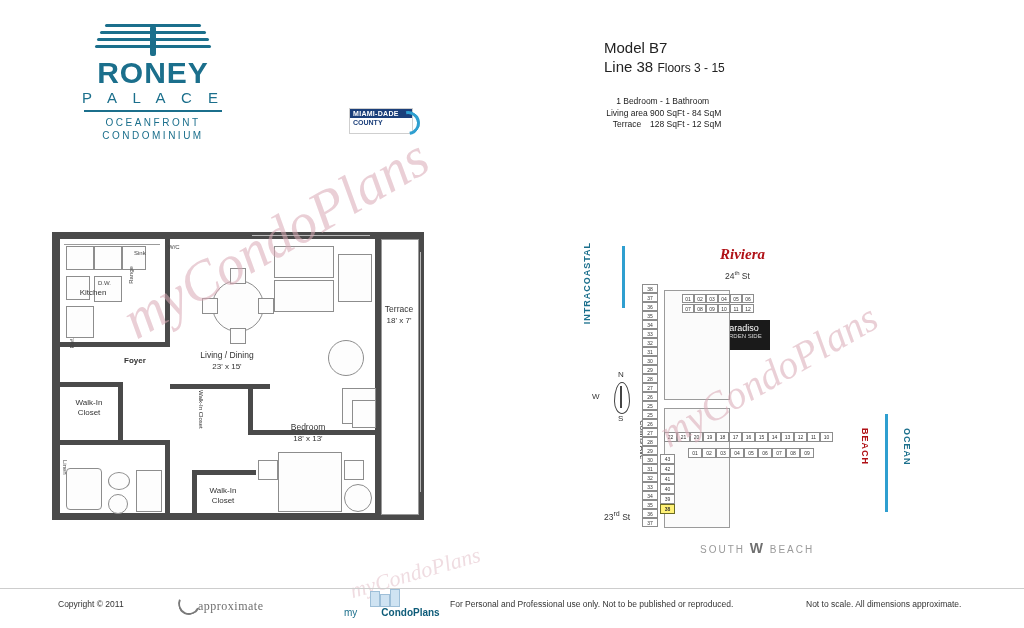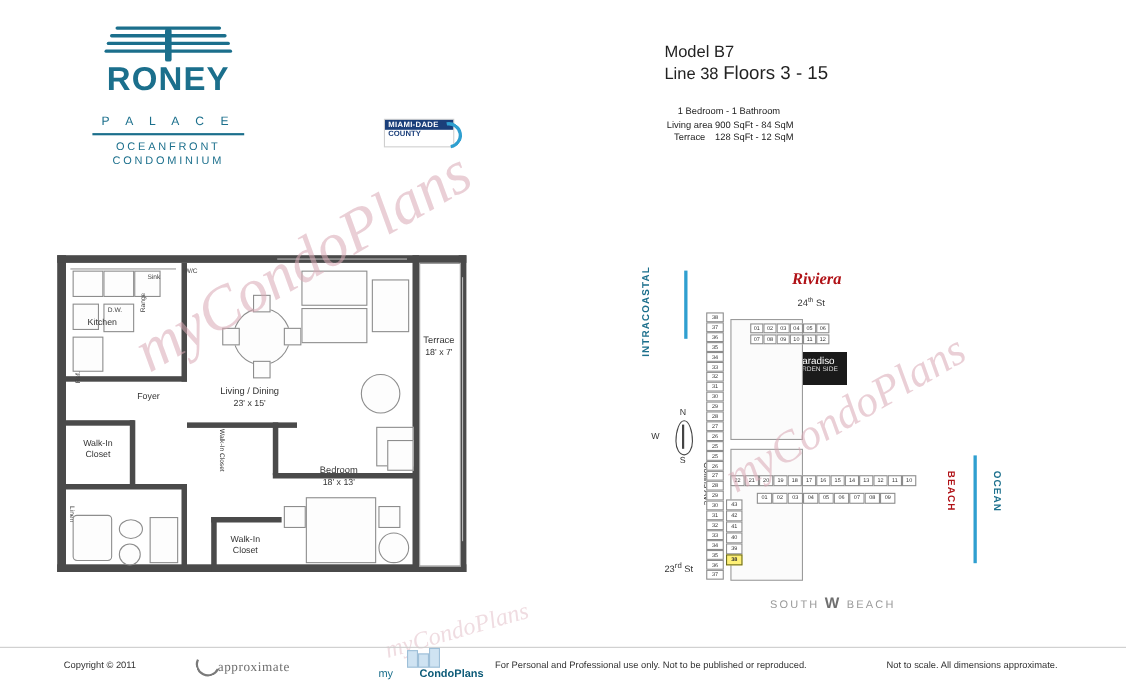--- a/index.html
+++ b/index.html
@@ -9,41 +9,41 @@
   
   .logo{position:absolute;left:78px;top:22px;width:150px;text-align:center;}
   .logo-fan{position:relative;height:38px;}
   .logo-fan .bar{position:absolute;left:50%;transform:translateX(-50%);background:#1b6f8c;height:3px;border-radius:2px;}
   .logo-fan .b1{width:96px;top:2px;}
   .logo-fan .b2{width:106px;top:9px;}
   .logo-fan .b3{width:112px;top:16px;}
   .logo-fan .b4{width:116px;top:23px;}
   .logo-fan .stem{position:absolute;left:50%;transform:translateX(-50%);width:6px;height:30px;background:#1b6f8c;top:4px;border-radius:2px;}
   .logo-roney{font-size:30px;font-weight:bold;color:#1b6f8c;letter-spacing:1px;line-height:30px;margin-top:-2px;}
-  .logo-palace{font-size:11px;letter-spacing:6px;color:#1b6f8c;margin-top:17px;}
+  .logo-palace{font-size:15px;letter-spacing:6px;color:#1b6f8c;margin-top:1px;}
   .logo-rule{height:2px;background:#1b6f8c;margin:4px 6px 4px 6px;}
   .logo-sub{font-size:10px;letter-spacing:2.5px;color:#1b6f8c;line-height:13px;}
 
   
   .badge-ms{position:absolute;left:247px;top:90px;width:86px;height:44px;}
   .ms-sun{position:absolute;left:28px;top:2px;width:16px;height:16px;border-radius:50%;background:#f4a81d;}
   .ms-wave{position:absolute;left:4px;top:12px;width:78px;height:12px;background:#7cc242;border-radius:60% 40% 50% 50%/80% 80% 20% 20%;}
   .ms-wave2{position:absolute;left:10px;top:18px;width:66px;height:8px;background:#2f9fd0;border-radius:50%/100% 100% 0 0;}
   .ms-text{position:absolute;left:0;top:24px;width:86px;text-align:center;font-family:"Liberation Serif",serif;font-style:italic;font-weight:bold;font-size:14px;color:#123b66;}
 
   .badge-md{position:absolute;left:349px;top:108px;width:62px;height:24px;background:#ffffff;border:1px solid #cfcfcf;}
   .md-top{background:#1b3f7a;color:#fff;font-size:7px;font-weight:bold;padding:1px 3px;letter-spacing:.3px;}
   .md-bot{color:#1b3f7a;font-size:7px;font-weight:bold;padding:1px 3px;}
   .md-swoosh{position:absolute;right:-8px;top:2px;width:18px;height:18px;border-radius:50%;border:3px solid #2f9fd0;border-left-color:transparent;border-bottom-color:transparent;transform:rotate(35deg);}
 
   
   .hdr{position:absolute;left:604px;top:38px;}
   .hdr .model{font-size:15px;color:#222;line-height:19px;}
   .hdr .line{font-size:15px;color:#222;line-height:19px;}
-  .hdr .line .small{font-size:17px;}
+  .hdr .line .small{font-size:12px;}
   .specs{position:absolute;left:604px;top:96px;font-size:8.5px;color:#222;line-height:11.5px;text-align:center;}
   .specs .row{display:flex;}
   .specs .k{width:46px;}
 
   
   .plan{position:absolute;left:52px;top:232px;width:440px;height:294px;}
   .wall{position:absolute;background:#4a4a4a;}
   .thin{position:absolute;background:#9b9b9b;}
   .lbl{position:absolute;font-size:8px;color:#333;text-align:center;line-height:10px;}
   .lbl.b{font-size:8.5px;}
@@ -176,21 +176,21 @@
     <div class="furn" style="left:70px;top:14px;width:22px;height:22px;"></div>
     <div class="furn" style="left:14px;top:44px;width:22px;height:22px;"></div>
     <div class="furn" style="left:42px;top:44px;width:26px;height:24px;"></div>
     <div class="furn" style="left:14px;top:74px;width:26px;height:30px;"></div>
     <div class="tiny" style="left:116px;top:12px;">W/C</div>
     <div class="tiny" style="left:70px;top:40px;transform:rotate(-90deg);">Range</div>
     <div class="tiny" style="left:82px;top:18px;">Sink</div>
     <div class="tiny" style="left:46px;top:48px;">D.W.</div>
     <div class="tiny" style="left:14px;top:108px;transform:rotate(-90deg);">Ref.</div>
     <div class="lbl" style="left:16px;top:56px;width:50px;">Kitchen</div>
-    <div class="lbl" style="left:58px;top:124px;width:50px;">Foyer</div>
+    <div class="lbl" style="left:58px;top:124px;width:50px;font-weight:bold;">Foyer</div>
 
     <div class="lbl b" style="left:120px;top:118px;width:110px;">Living / Dining</div>
     <div class="lbl" style="left:120px;top:130px;width:110px;">23' x 15'</div>
 
     <div class="furn" style="left:222px;top:14px;width:58px;height:30px;"></div>
     <div class="furn" style="left:222px;top:48px;width:58px;height:30px;"></div>
     <div class="furn round" style="left:160px;top:48px;width:50px;height:50px;"></div>
     <div class="furn" style="left:150px;top:66px;width:14px;height:14px;"></div>
     <div class="furn" style="left:206px;top:66px;width:14px;height:14px;"></div>
     <div class="furn" style="left:178px;top:36px;width:14px;height:14px;"></div>

